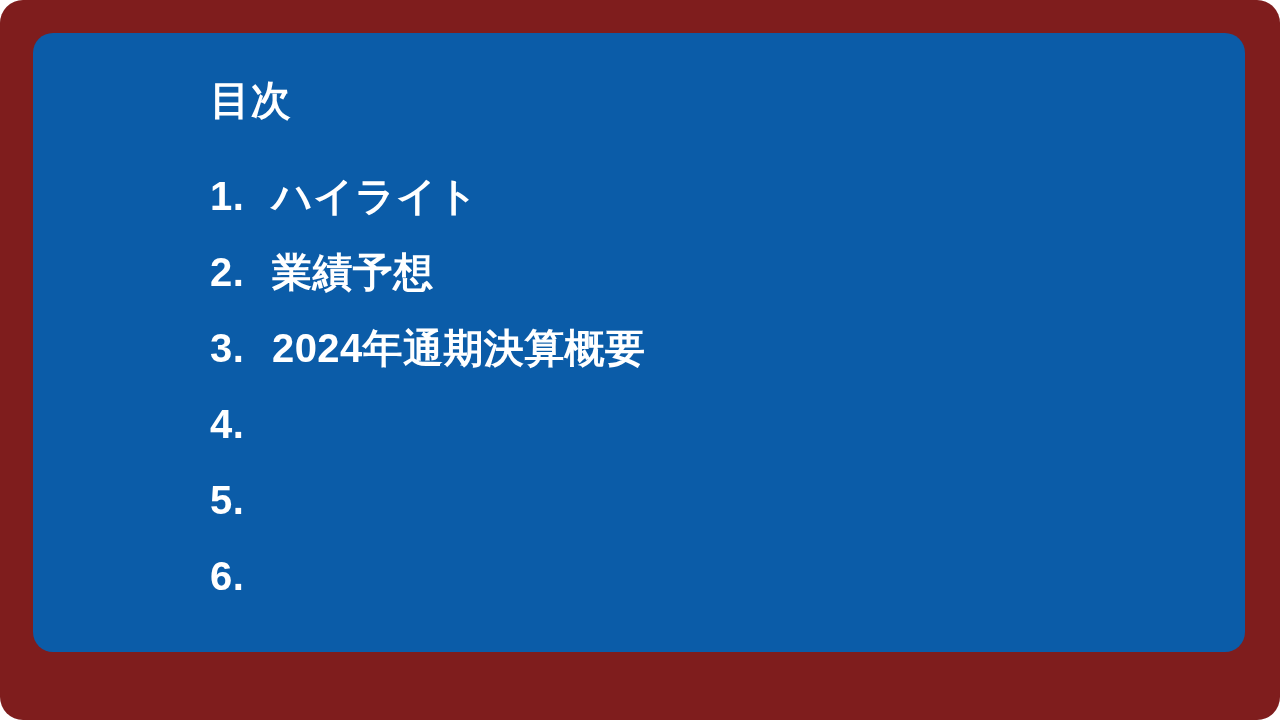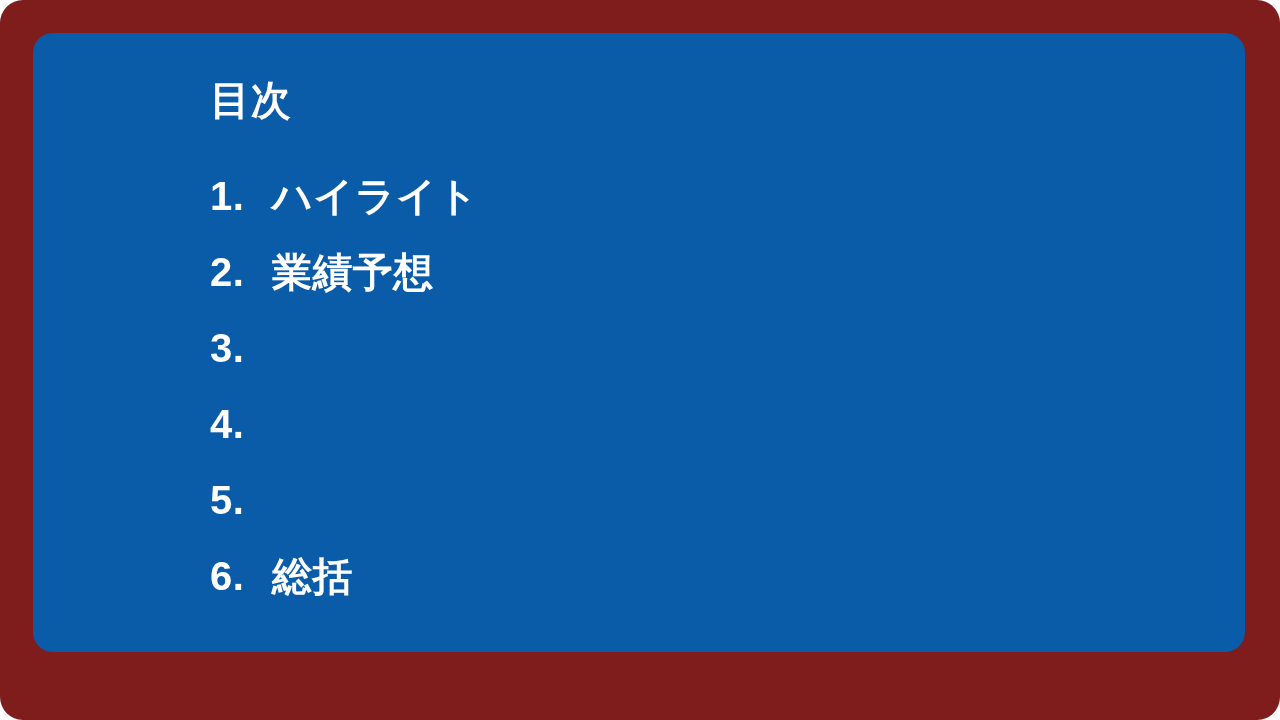--- a/index.html
+++ b/index.html
@@ -108,33 +108,33 @@
         <span class="toc-label">ハイライト</span>
       </li>
 
       <li class="toc-item">
         <span class="toc-num">2.</span>
         <span class="toc-label">業績予想</span>
       </li>
 
       <li class="toc-item">
         <span class="toc-num">3.</span>
+        <span class="toc-label">2024年通期決算概要</span>
       </li>
 
       <li class="toc-item">
         <span class="toc-num">4.</span>
       </li>
 
       <li class="toc-item">
         <span class="toc-num">5.</span>
       </li>
 
       <li class="toc-item">
         <span class="toc-num">6.</span>
-        <span class="toc-label">総括</span>
       </li>
 
     </ul>
   </div>
 
   <div id="footer">
 
     
 
     

